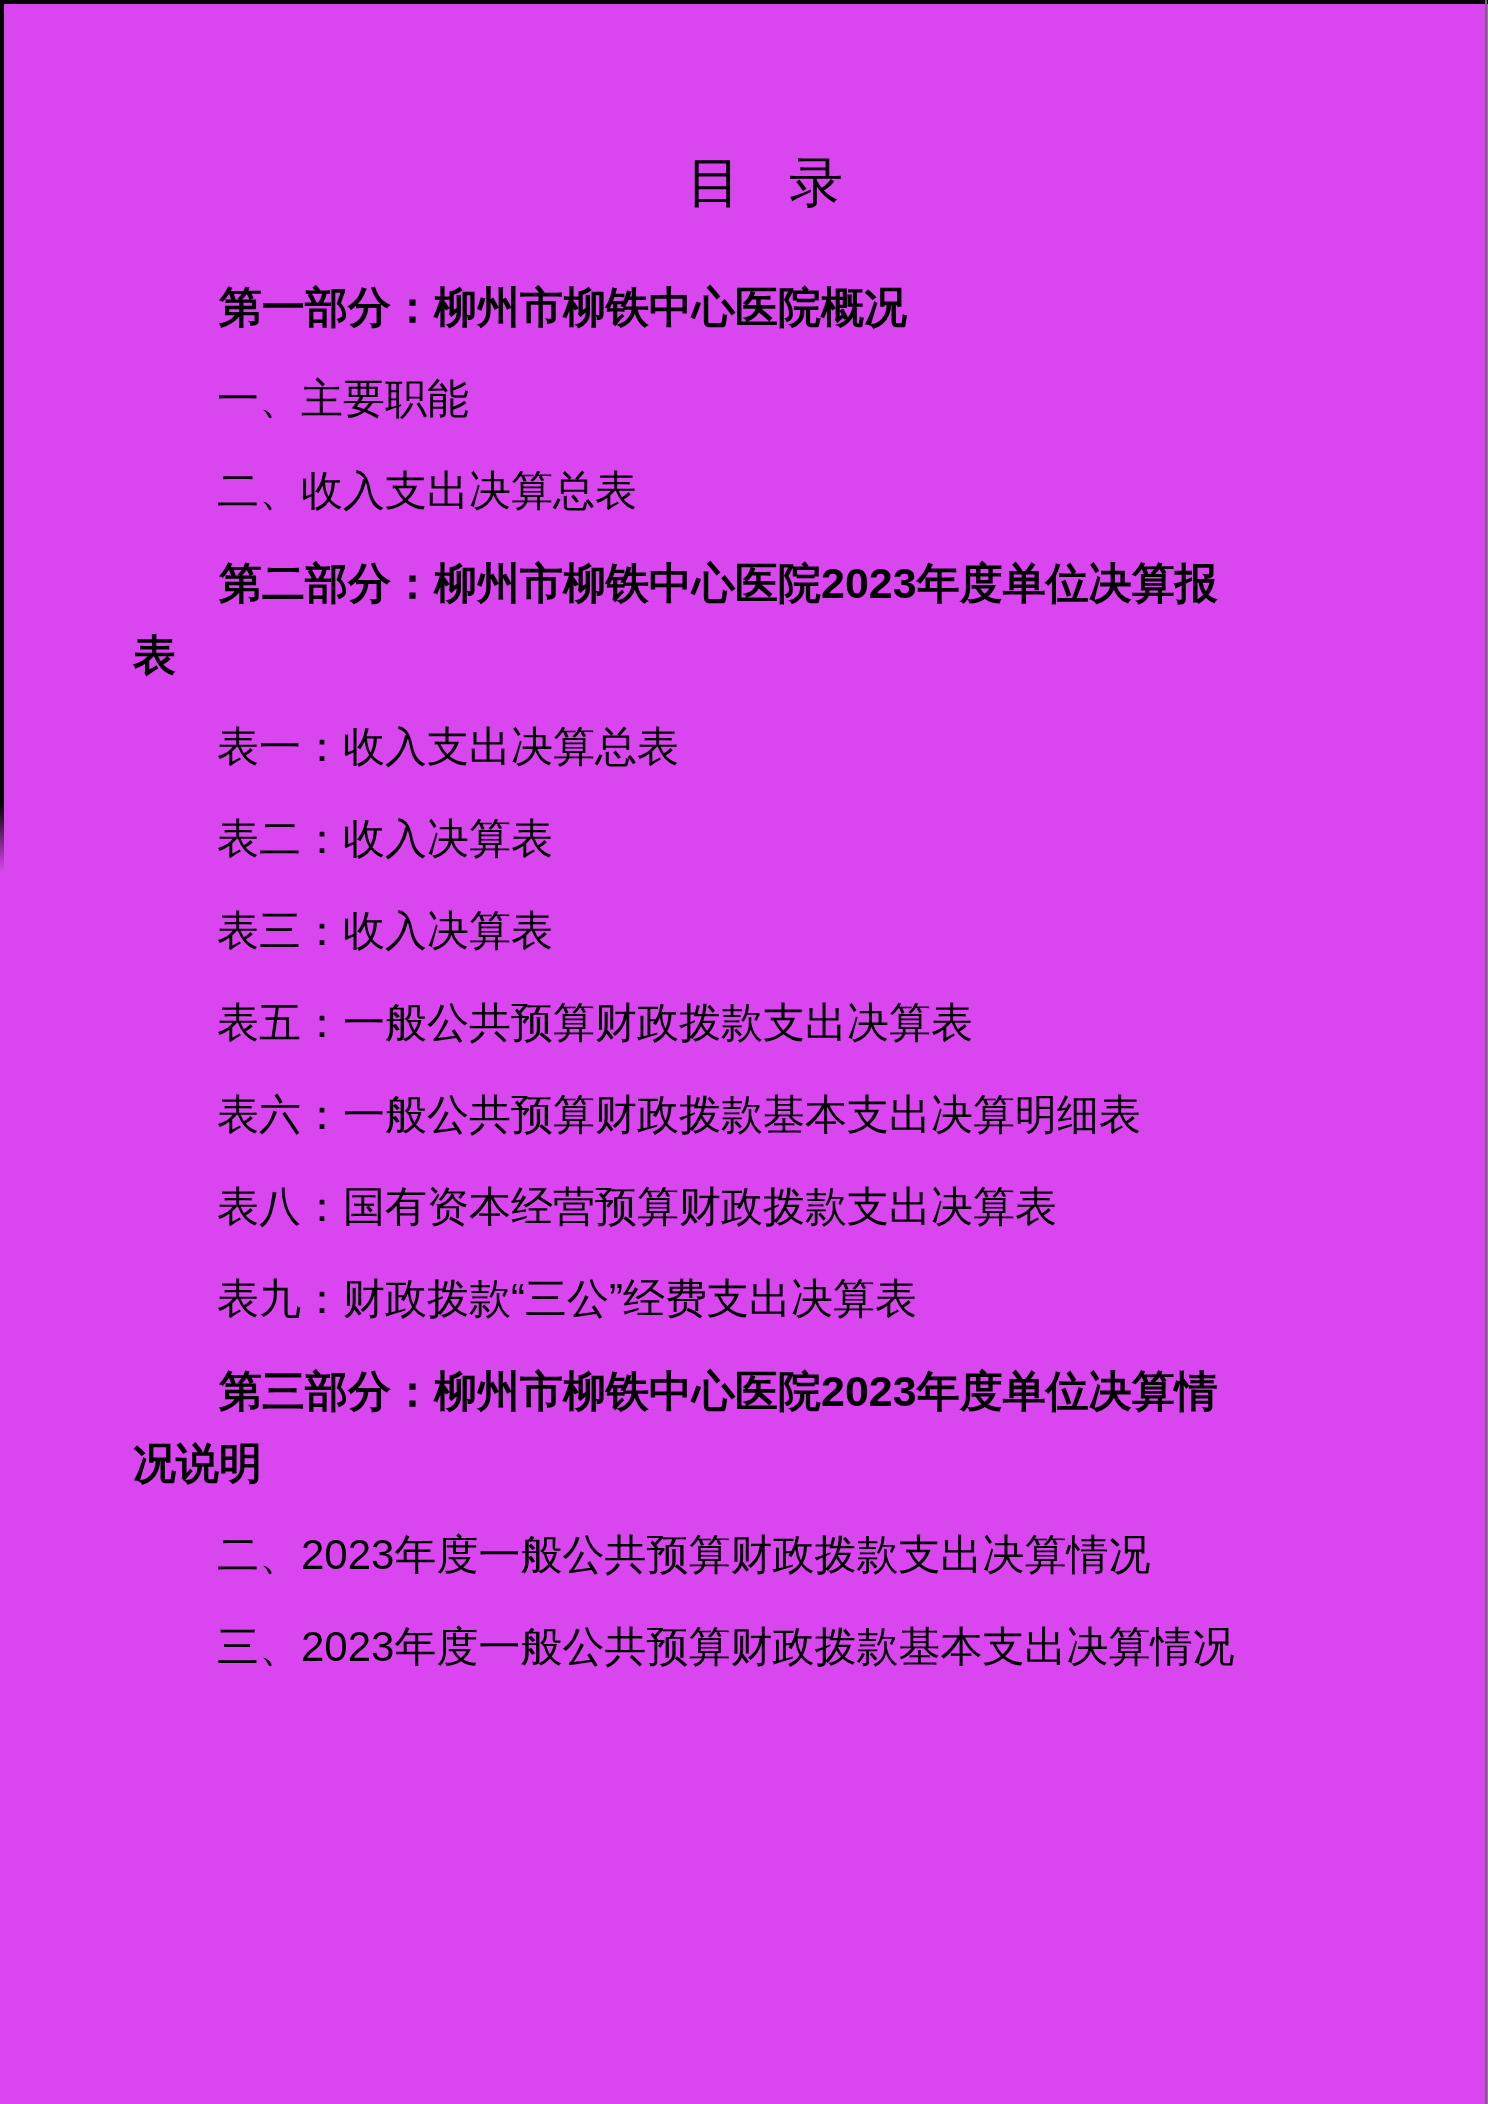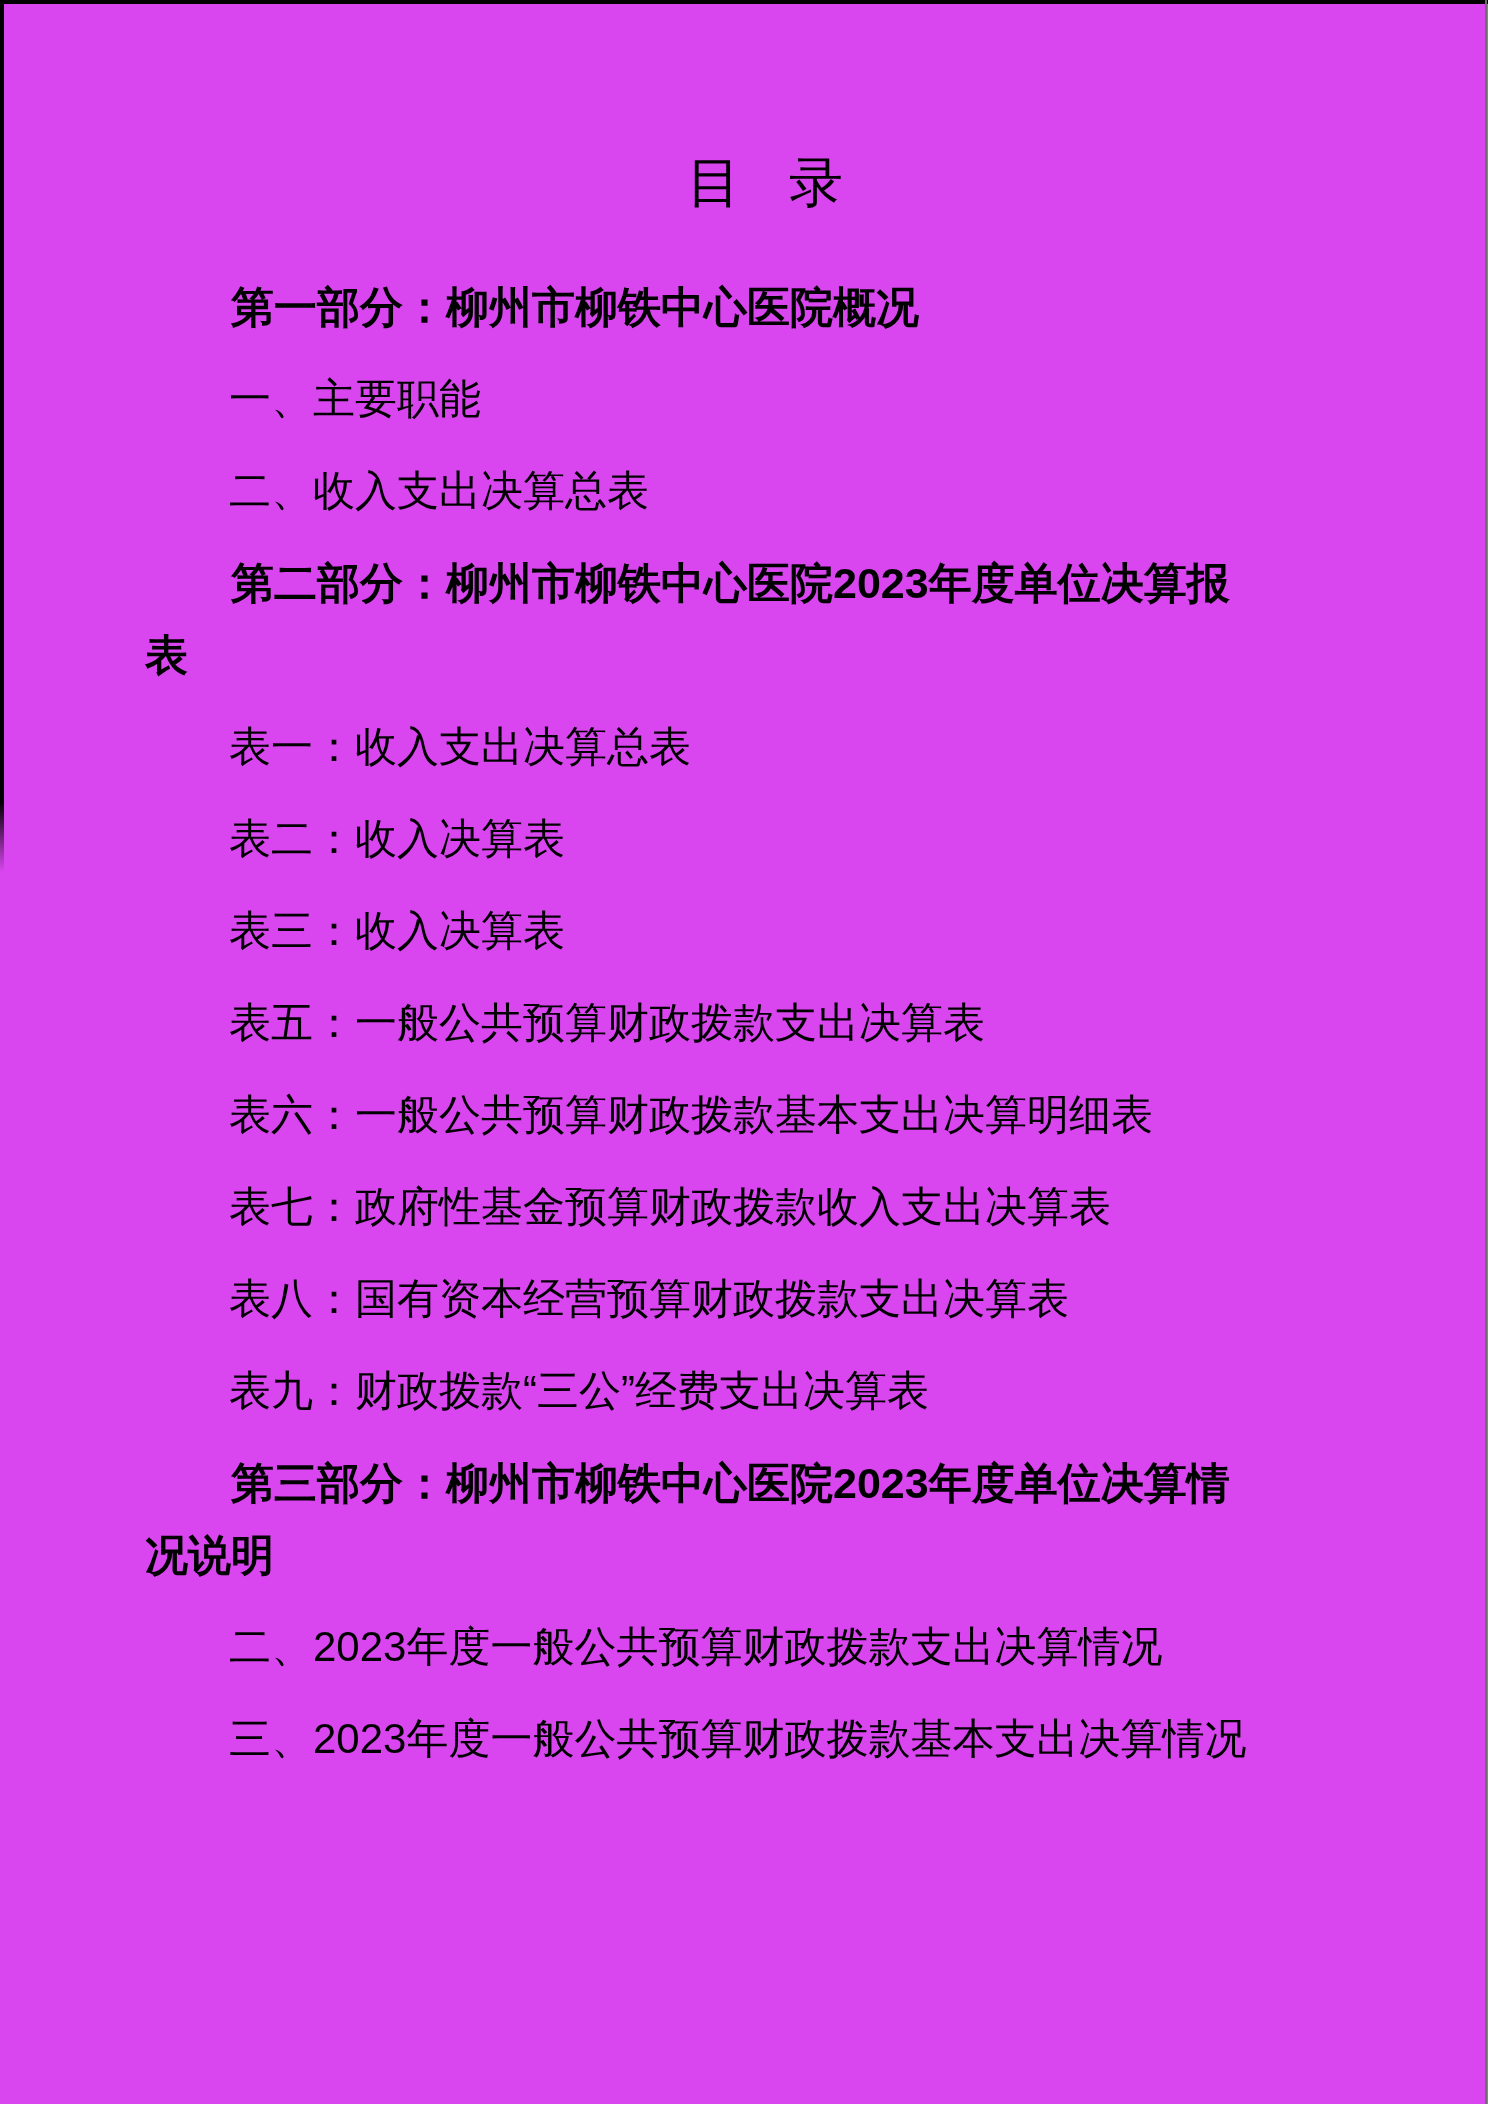--- a/index.html
+++ b/index.html
@@ -46,21 +46,21 @@
     font-size: 54px;
     line-height: 72px;
     font-weight: 400;
     text-align: center;
     letter-spacing: 6px;
     white-space: pre;
   }
   .toc-entry {
     font-size: 42px;
     line-height: 72px;
-    margin: 20px 0 0 12px;
+    margin: 20px 0 0 0;
     text-indent: 2em;
     white-space: normal;
   }
   .toc-entry.first {
     margin-top: 53px;
   }
   .toc-entry.heading {
     font-size: 43px;
     font-weight: 700;
   }
@@ -81,21 +81,20 @@
     <div id="toc">
         <div class="toc-entry heading first"><span>第一部分：柳州市柳铁中心医院概况</span></div>
         <div class="toc-entry item"><span>一、主要职能</span></div>
         <div class="toc-entry item"><span>二、收入支出决算总表</span></div>
         <div class="toc-entry heading"><span>第二部分：柳州市柳铁中心医院2023年度单位决算报</span><br><span>表</span></div>
         <div class="toc-entry item"><span>表一：收入支出决算总表</span></div>
         <div class="toc-entry item"><span>表二：收入决算表</span></div>
         <div class="toc-entry item"><span>表三：收入决算表</span></div>
         <div class="toc-entry item"><span>表五：一般公共预算财政拨款支出决算表</span></div>
         <div class="toc-entry item"><span>表六：一般公共预算财政拨款基本支出决算明细表</span></div>
-        <div class="toc-entry item"><span>表七：政府性基金预算财政拨款收入支出决算表</span></div>
         <div class="toc-entry item"><span>表八：国有资本经营预算财政拨款支出决算表</span></div>
         <div class="toc-entry item"><span>表九：财政拨款“三公”经费支出决算表</span></div>
         <div class="toc-entry heading"><span>第三部分：柳州市柳铁中心医院2023年度单位决算情</span><br><span>况说明</span></div>
         <div class="toc-entry item"><span>二、2023年度一般公共预算财政拨款支出决算情况</span></div>
         <div class="toc-entry item"><span>三、2023年度一般公共预算财政拨款基本支出决算情况</span></div>
       </div>
   </div>
 </div>
 
 </body></html>

